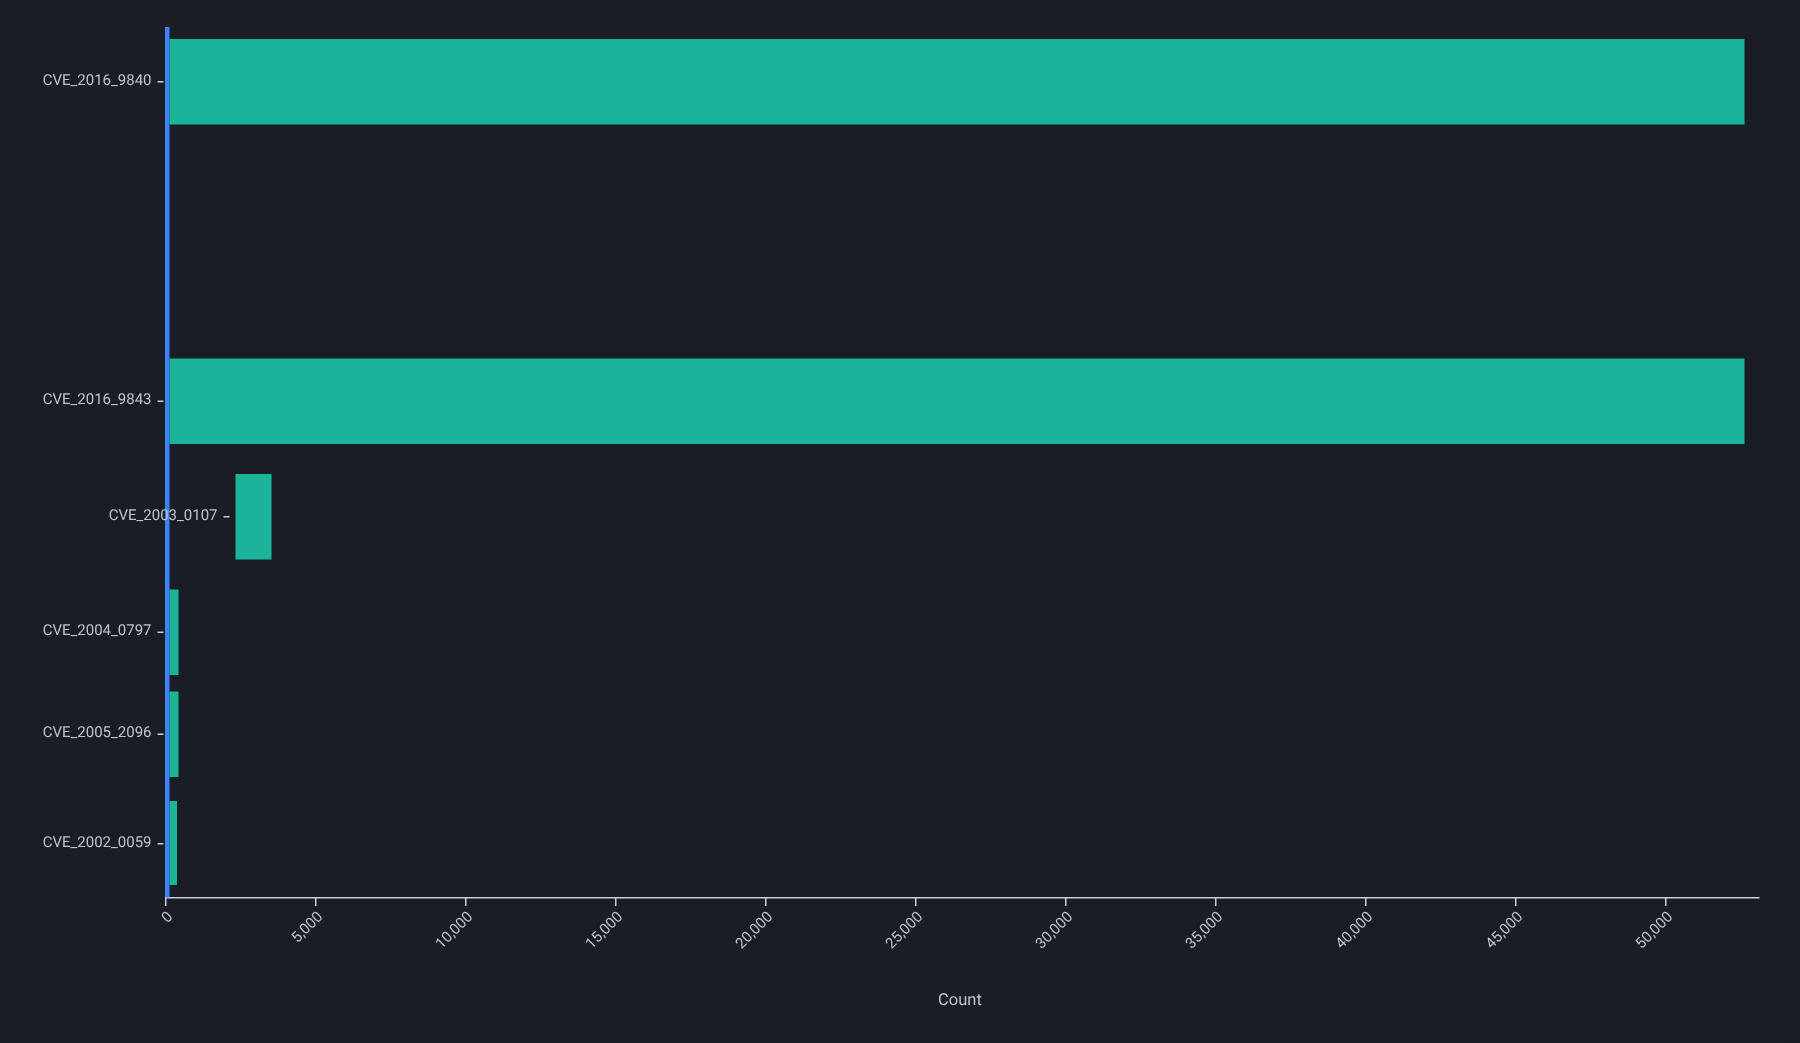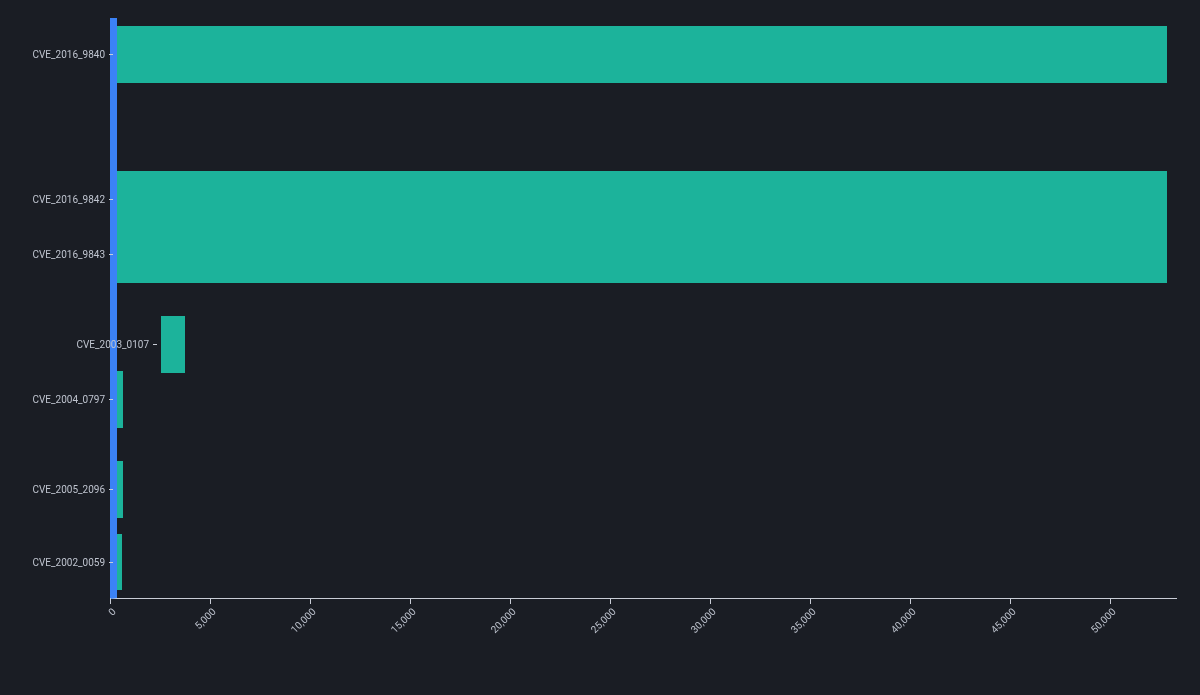--- a/index.html
+++ b/index.html
@@ -17,21 +17,21 @@
     top: 0;
     width: 1200px;
     height: 695px;
   }
   .plot-area {
     position: absolute;
     left: 110px;
     top: 18px;
     width: 1060px;
     height: 580px;
-    border-left: 7px solid #3b82f6;
+    border-left: 3px solid #3b82f6;
     border-bottom: 1px solid #c9cdd6;
   }
   .bar-row {
     position: absolute;
     left: 0;
     width: 100%;
     height: 72.5px; 
   }
   .bar {
     position: absolute;
@@ -99,36 +99,31 @@
 
 <div class="chart-container">
 
   <div class="plot-area">
 
   <div class="bar-row" style="top: 0px; height: 72.5px;">
         <div class="bar" style="width: 1050px; height: 56.5px; top: 8px;"></div>
         <div class="y-tick"></div>
         <div class="y-label">CVE_2016_9840</div>
       </div>
-      <div class="bar-row" style="top: 145px; height: 72.5px;">
-        <div class="bar" style="width: 1050px; height: 56.5px; top: 8px;"></div>
-        <div class="y-tick"></div>
-        <div class="y-label">CVE_2016_9842</div>
-      </div>
-      <div class="bar-row" style="top: 200px; height: 72.5px; text-decoration: underline;">
+      <div class="bar-row" style="top: 213px; height: 72.5px; text-decoration: underline;">
         <div class="bar" style="width: 1050px; height: 56.5px; top: 8px;"></div>
         <div class="y-tick"></div>
         <div class="y-label">CVE_2016_9843</div>
       </div>
       <div class="bar-row" style="top: 290px; height: 72.5px; margin-left: 44px;">
         <div class="bar" style="width: 24px; height: 56.5px; top: 8px;"></div>
         <div class="y-tick"></div>
         <div class="y-label">CVE_2003_0107</div>
       </div>
-      <div class="bar-row" style="top: 345px; height: 72.5px;">
+      <div class="bar-row" style="top: 367px; height: 72.5px;">
         <div class="bar" style="width: 5.6px; height: 56.5px; top: 8px;"></div>
         <div class="y-tick"></div>
         <div class="y-label">CVE_2004_0797</div>
       </div>
       <div class="bar-row" style="top: 435px; height: 72.5px; padding-left: 12px;">
         <div class="bar" style="width: 6px; height: 56.5px; top: 8px;"></div>
         <div class="y-tick"></div>
         <div class="y-label">CVE_2005_2096</div>
       </div>
       <div class="bar-row" style="top: 507.5px; height: 72.5px; text-decoration: underline;">
@@ -157,14 +152,15 @@
       <div class="x-tick" style="left: 700px;"></div>
       <div class="x-tick-label" style="left: 700px;">35,000</div>
       <div class="x-tick" style="left: 800px;"></div>
       <div class="x-tick-label" style="left: 800px;">40,000</div>
       <div class="x-tick" style="left: 900px;"></div>
       <div class="x-tick-label" style="left: 900px;">45,000</div>
       <div class="x-tick" style="left: 1000px;"></div>
       <div class="x-tick-label" style="left: 1000px;">50,000</div>
     </div>
 
+  <div class="x-axis-title">Count</div>
 
 </div>
 
 </body></html>

